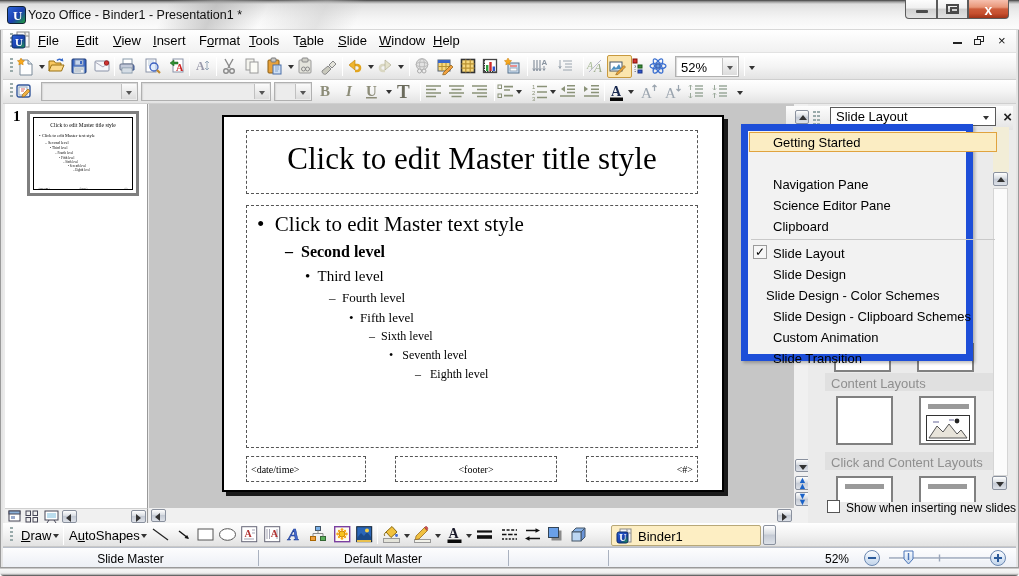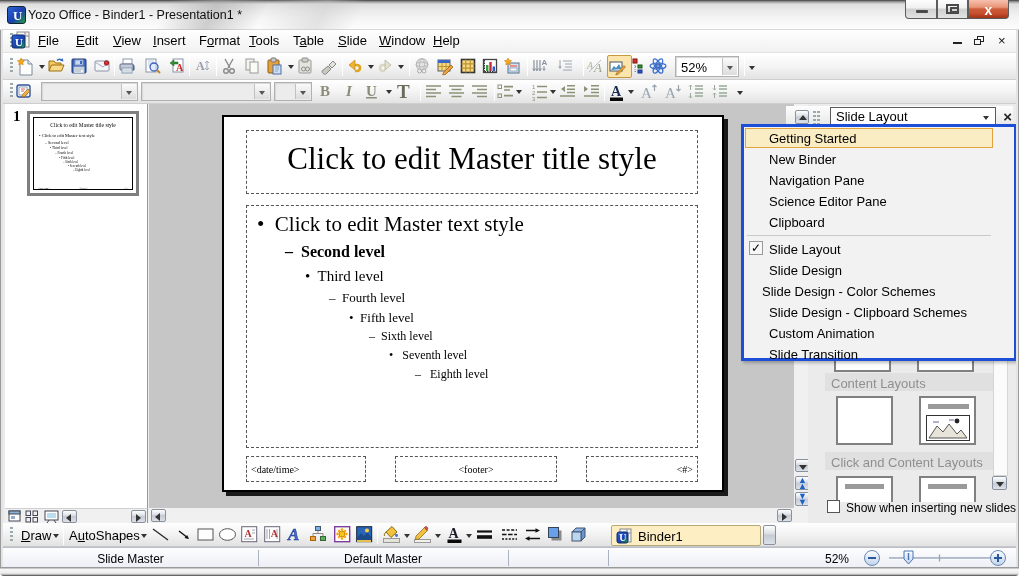--- a/index.html
+++ b/index.html
@@ -82,21 +82,21 @@
 
 #pane { left:805px; top:0px; width:208px; height:419px; background:#ebebeb; }
 #pane-header { position:absolute; left:-22px; top:2px; width:227px; height:24px; background:linear-gradient(180deg,#fdfdfd,#e3e3e3); }
 #pane-combo { position:absolute; left:22px; top:3px; width:166px; height:19px; background:#fff; border:1px solid #5a5a5a; font-size:13px; padding:1px 0 0 5px; }
 #pane-close { position:absolute; right:4px; top:4px; font-size:15px; font-weight:bold; color:#222; }
 .section { position:absolute; left:16px; width:166px; height:21px; background:#e0e0e0; color:#8f8f8f; font-size:13px; padding:3px 0 0 6px; }
 .layout { position:absolute; width:57px; height:49px; background:#fff; border:2px solid #808080; }
 .lay-bar { position:absolute; background:#9a9a9a; }
 
 
-#popup { left:738px; top:20px; width:276px; height:237px; background:#f2f2f2; border:3px solid #1d4ed8; box-shadow:2px 2px 3px rgba(0,0,0,.25); }
+#popup { left:738px; top:20px; width:232px; height:237px; background:#f2f2f2; border:7px solid #1d4ed8; box-shadow:2px 2px 3px rgba(0,0,0,.25); }
 .mi { position:absolute; left:1px; width:248px; height:20px; font-size:13px; color:#000; padding:3px 0 0 24px; }
 #mi-hl { background:#fbedc3; border:1px solid #e0a33e; padding:2px 0 0 23px; }
 #popup .msep { position:absolute; left:3px; width:244px; height:1px; background:#c9c9c9; }
 #mi-check { position:absolute; left:5px; width:14px; height:14px; border:1px solid #9a9a9a; background:#f6f6f6; font-size:12px; text-align:center; line-height:13px; }
 
 
 #drawbar { left:3px; top:523px; width:1013px; height:24px; background:linear-gradient(180deg,#ffffff 0%,#f2f2f2 50%,#e2e2e2 100%); border-bottom:1px solid #c8c8c8; }
 .dtext { position:absolute; top:5px; font-size:13px; color:#000; }
 #binder-btn { position:absolute; left:608px; top:2px; width:150px; height:21px; background:#fdeec3; border:1px solid #b8a878; border-radius:2px; }
 #binder-btn span { position:absolute; left:26px; top:3px; font-size:13px; }
@@ -561,21 +561,20 @@
       <div class="abs" style="left:185px; top:23px; width:16px; height:45px; background:#f2edd7;"></div>
       <div class="abs" style="left:185px; top:84px; width:15px; height:288px; background:#fbfbfb; border:1px solid #d5d5d5;"></div>
       <div class="sbtn abs arr-up" style="left:185px; top:68px; width:15px; height:14px;"></div>
       <div class="sbtn abs arr-down" style="left:184px; top:372px; width:15px; height:14px;"></div>
       <div class="abs" style="left:19px; top:396px; width:13px; height:13px; background:#fff; border:1px solid #555;"></div>
       <div class="abs" style="left:38px; top:397px; font-size:12px; white-space:nowrap;">Show when inserting new slides</div>
     </div>
 
     <div id="popup" class="abs">
       <div class="mi" id="mi-hl" style="top:1px;">Getting Started</div>
-      <div class="mi" style="top:22px;">New Binder</div>
       <div class="mi" style="top:43px;">Navigation Pane</div>
       <div class="mi" style="top:85px;">Clipboard</div>
       <div class="mi" style="top:64px;">Science Editor Pane</div>
       <div class="msep" style="top:108px;"></div>
       <div class="mi" style="top:112px;">Slide Layout</div>
       <div id="mi-check" style="top:114px;">✓</div>
       <div class="mi" style="top:133px;">Slide Design</div>
       <div class="mi" style="top:154px;padding-left:17px;">Slide Design - Color Schemes</div>
       <div class="mi" style="top:175px;">Slide Design - Clipboard Schemes</div>
       <div class="mi" style="top:196px;">Custom Animation</div>

